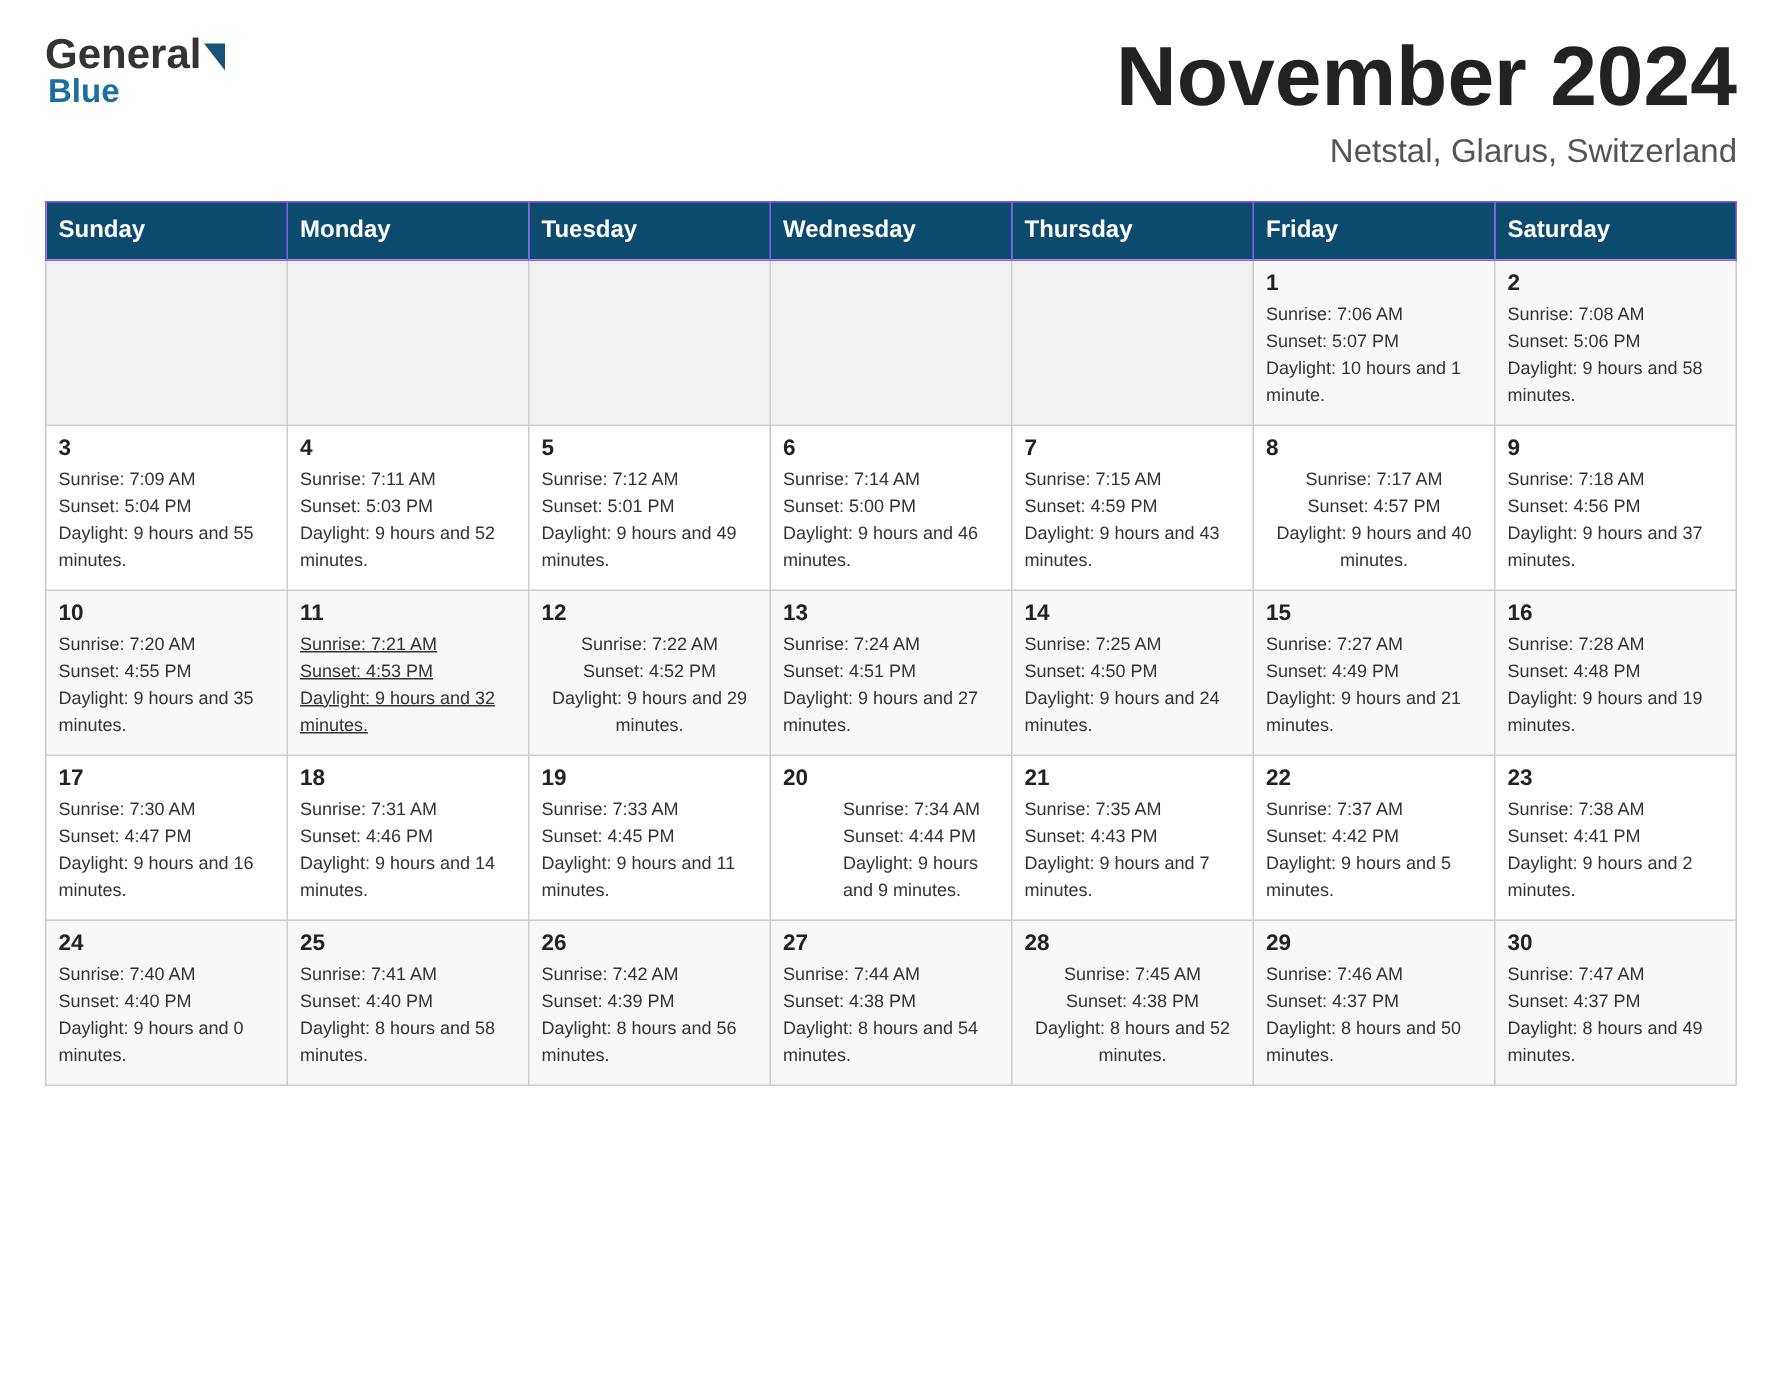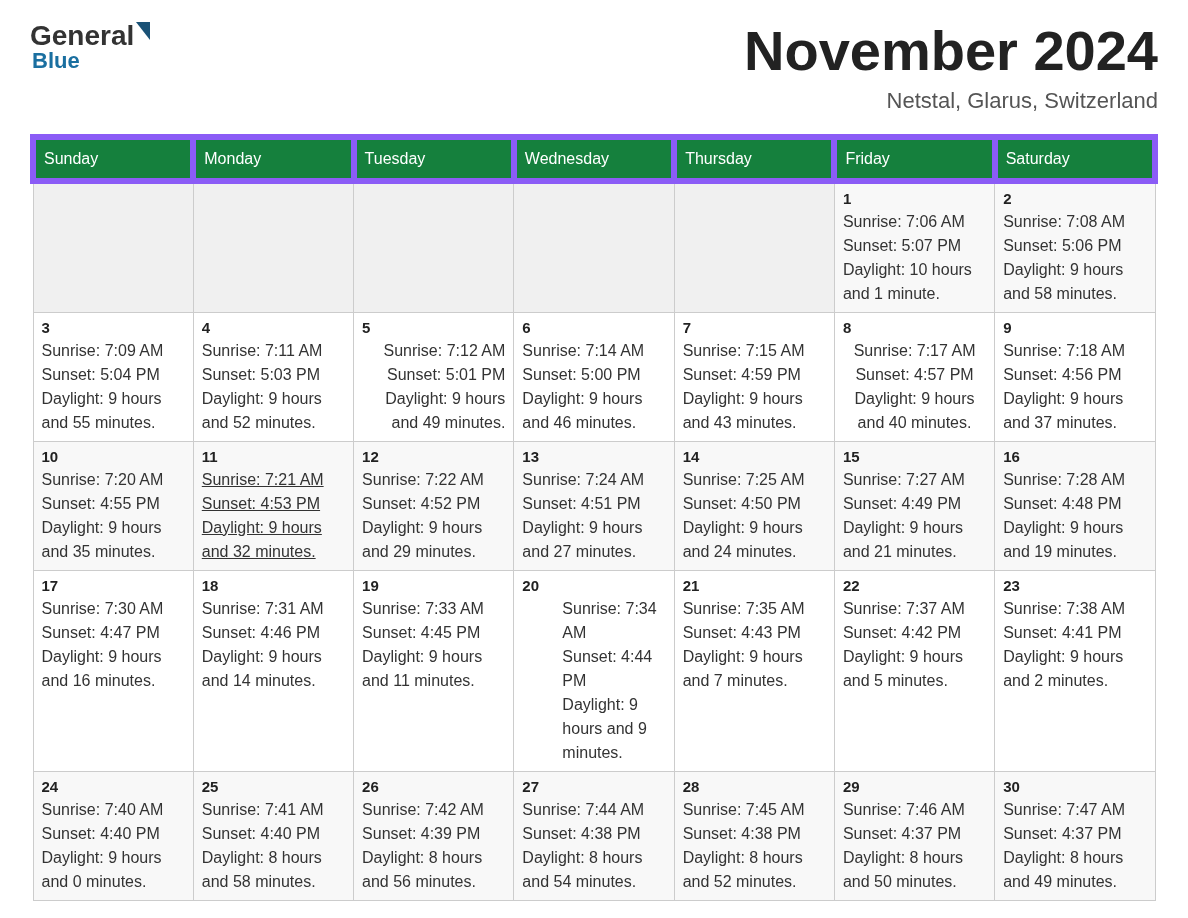--- a/index.html
+++ b/index.html
@@ -19,20 +19,21 @@
     .logo {
       display: flex;
       flex-direction: column;
       align-items: flex-start;
     }
     .logo-general {
       font-size: 28px;
       font-weight: bold;
       color: #333;
       display: flex;
+      align-items: center;
     }
     .logo-general .arrow {
       display: inline-block;
       width: 0;
       height: 0;
       border-left: 14px solid transparent;
       border-right: 0px solid transparent;
       border-top: 18px solid #1a5276;
       margin-left: 2px;
       position: relative;
@@ -58,27 +59,27 @@
       font-size: 22px;
       color: #555;
       margin-top: 6px;
     }
     table {
       width: 100%;
       border-collapse: collapse;
       table-layout: fixed;
     }
     thead tr th {
-      background-color: #15803d;
+      background-color: #0c4a6e;
       color: #fff;
       font-size: 16px;
-      font-weight: normal;
+      font-weight: bold;
       padding: 10px 8px;
       text-align: left;
-      border: 6px solid #8b5cf6;
+      border: 1px solid #8b5cf6;
     }
     tbody tr td {
       border: 1px solid #ccc;
       vertical-align: top;
       padding: 6px 8px;
       min-height: 80px;
       height: 110px;
       font-size: 12.5px;
       color: #222;
       background: #fff;
@@ -87,21 +88,21 @@
       background: #f8f8f8;
     }
     .day-number {
       font-size: 15px;
       font-weight: bold;
       color: #222;
       display: block;
       margin-bottom: 3px;
     }
     .day-info {
-      font-size: 16px;
+      font-size: 12px;
       color: #333;
       line-height: 1.5;
     }
     .empty-cell {
       background: #f0f0f0 !important;
     }
   </style>
 </head>
 <body>
 
@@ -159,21 +160,21 @@
 Daylight: 9 hours and 55 minutes.</div>
         </td>
         <td>
           <span class="day-number">4</span>
           <div class="day-info" style="white-space: pre-line;">Sunrise: 7:11 AM
 Sunset: 5:03 PM
 Daylight: 9 hours and 52 minutes.</div>
         </td>
         <td>
           <span class="day-number">5</span>
-          <div class="day-info" style="white-space: pre-line; text-align: right;">Sunrise: 7:12 AM
+          <div class="day-info" style="white-space: pre-line;">Sunrise: 7:12 AM
 Sunset: 5:01 PM
 Daylight: 9 hours and 49 minutes.</div>
         </td>
         <td>
           <span class="day-number">6</span>
           <div class="day-info" style="white-space: pre-line;">Sunrise: 7:14 AM
 Sunset: 5:00 PM
 Daylight: 9 hours and 46 minutes.</div>
         </td>
         <td>
@@ -203,21 +204,21 @@
 Daylight: 9 hours and 35 minutes.</div>
         </td>
         <td>
           <span class="day-number">11</span>
           <div class="day-info" style="white-space: pre-line; text-decoration: underline;">Sunrise: 7:21 AM
 Sunset: 4:53 PM
 Daylight: 9 hours and 32 minutes.</div>
         </td>
         <td>
           <span class="day-number">12</span>
-          <div class="day-info" style="white-space: pre-line;">Sunrise: 7:22 AM
+          <div class="day-info" style="white-space: pre-line; text-align: center;">Sunrise: 7:22 AM
 Sunset: 4:52 PM
 Daylight: 9 hours and 29 minutes.</div>
         </td>
         <td>
           <span class="day-number">13</span>
           <div class="day-info" style="white-space: pre-line;">Sunrise: 7:24 AM
 Sunset: 4:51 PM
 Daylight: 9 hours and 27 minutes.</div>
         </td>
         <td>
@@ -303,21 +304,21 @@
 Daylight: 8 hours and 56 minutes.</div>
         </td>
         <td>
           <span class="day-number">27</span>
           <div class="day-info" style="white-space: pre-line;">Sunrise: 7:44 AM
 Sunset: 4:38 PM
 Daylight: 8 hours and 54 minutes.</div>
         </td>
         <td>
           <span class="day-number">28</span>
-          <div class="day-info" style="white-space: pre-line;">Sunrise: 7:45 AM
+          <div class="day-info" style="white-space: pre-line; text-align: center;">Sunrise: 7:45 AM
 Sunset: 4:38 PM
 Daylight: 8 hours and 52 minutes.</div>
         </td>
         <td>
           <span class="day-number">29</span>
           <div class="day-info" style="white-space: pre-line;">Sunrise: 7:46 AM
 Sunset: 4:37 PM
 Daylight: 8 hours and 50 minutes.</div>
         </td>
         <td>

